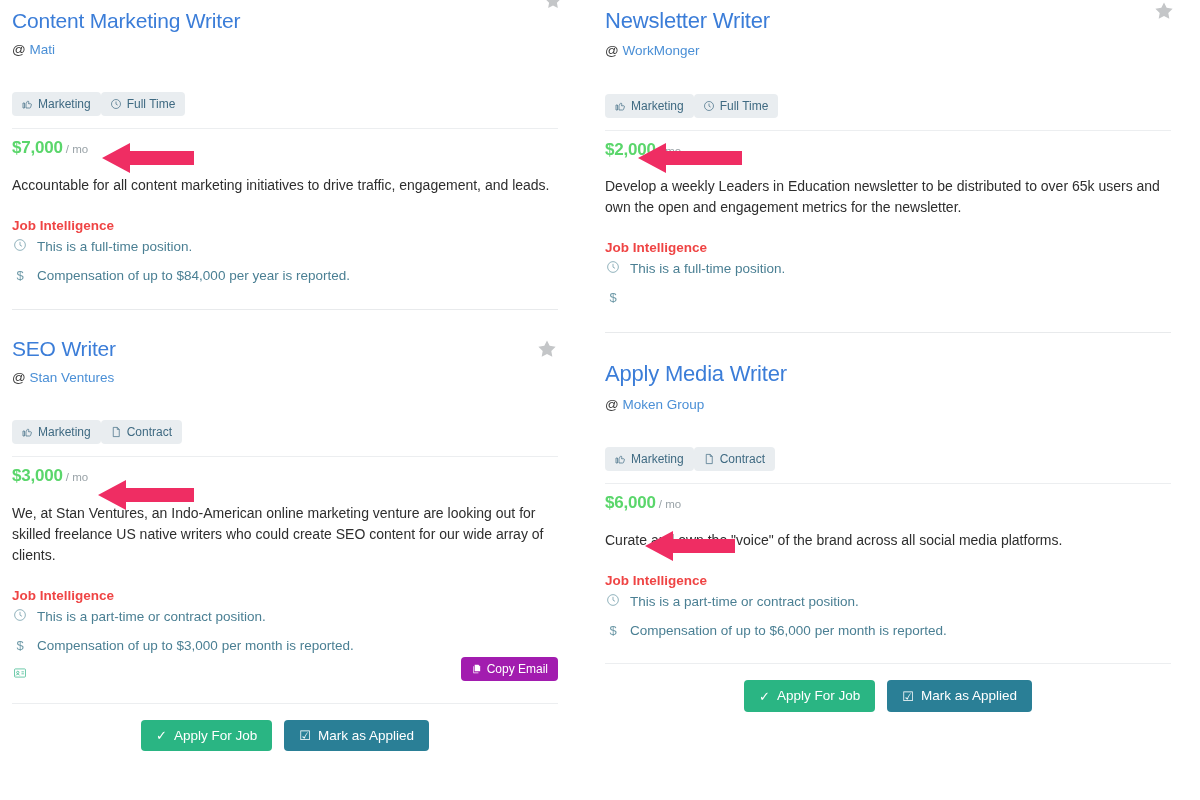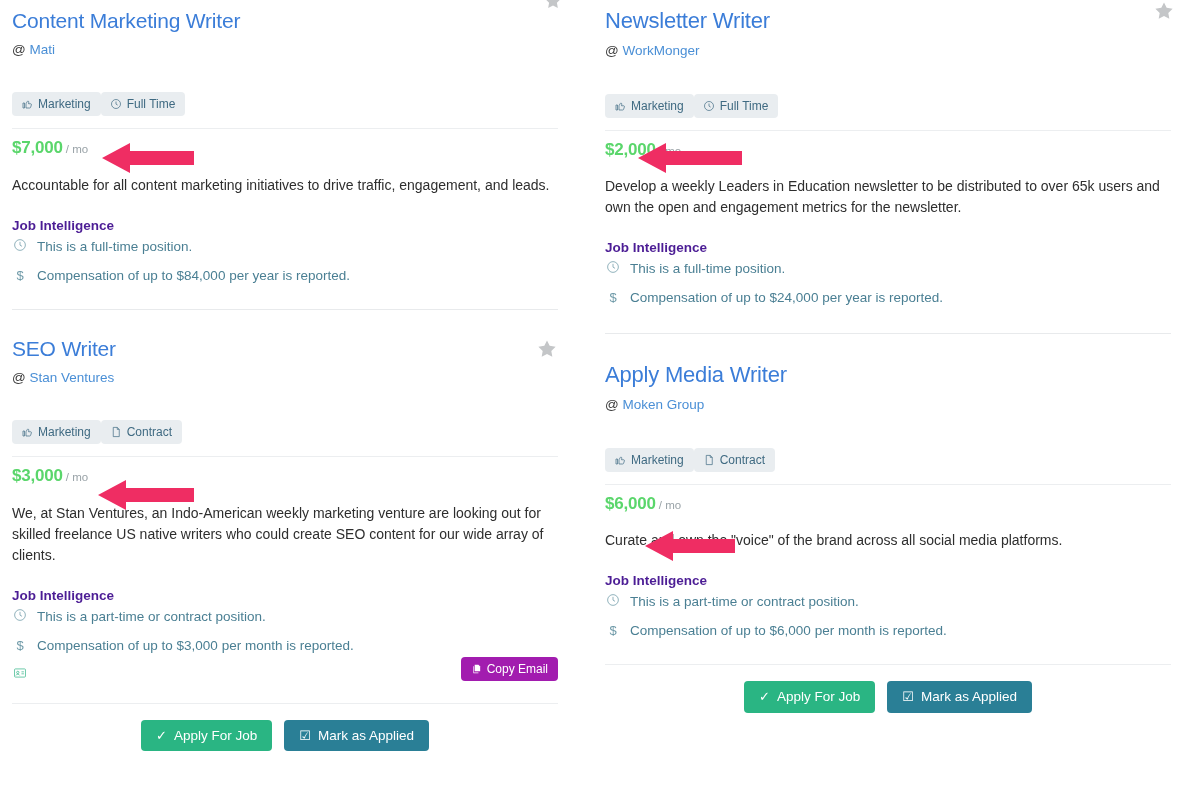--- a/index.html
+++ b/index.html
@@ -119,21 +119,21 @@
     font-size: 14px;
     color: #2e2e2e;
     line-height: 1.5;
   }
 
   
   .ji-title {
     margin-top: 22px;
     font-size: 13.5px;
     font-weight: bold;
-    color: #4c1d95;
+    color: #ef4444;
   }
   .ji-list { margin-top: 0; }
   .ji-row {
     display: flex;
     align-items: flex-start;
     gap: 9px;
     padding: 5px 0;
     position: relative;
   }
   .ji-ico {
@@ -311,21 +311,21 @@
             </svg>
             <span>Contract</span>
           </span>
         </div>
 
         <div class="salary-rule"></div>
         <div class="salary">
           <span class="salary-amount">$3,000</span><span class="salary-period">/ mo</span>
         </div>
 
-        <div class="desc">We, at Stan Ventures, an Indo-American weekly marketing venture are looking out for skilled freelance US native writers who could create SEO content for our wide array of clients.</div>
+        <div class="desc">We, at Stan Ventures, an Indo-American online marketing venture are looking out for skilled freelance US native writers who could create SEO content for our wide array of clients.</div>
 
         <div class="ji-title">Job Intelligence</div>
         <div class="ji-list">
           <div class="ji-row">
             <span class="ji-ico">
               <svg viewBox="0 0 24 24">
                   <circle cx="12" cy="12" r="9.2"></circle>
                   <path d="M12 6.6v5.6l3.5 2.1"></path>
                 </svg>
             </span>
@@ -423,21 +423,20 @@
             <span class="ji-ico">
               <svg viewBox="0 0 24 24">
                   <circle cx="12" cy="12" r="9.2"></circle>
                   <path d="M12 6.6v5.6l3.5 2.1"></path>
                 </svg>
             </span>
             <span class="ji-text">This is a full-time position.</span>
           </div>
           <div class="ji-row">
             <span class="ji-ico">$</span>
-            <span class="ji-text">Compensation of up to $24,000 per year is reported.</span>
           </div>
         </div>
       </div>
       <div class="card-sep" style="margin-top:20px;"></div>
     </div>
 
     <div class="card" style="margin-top:20px;">
       <div class="card-inner">
         <div class="job-title job-title-lg">Apply Media Writer</div>
         <div class="company-line">

